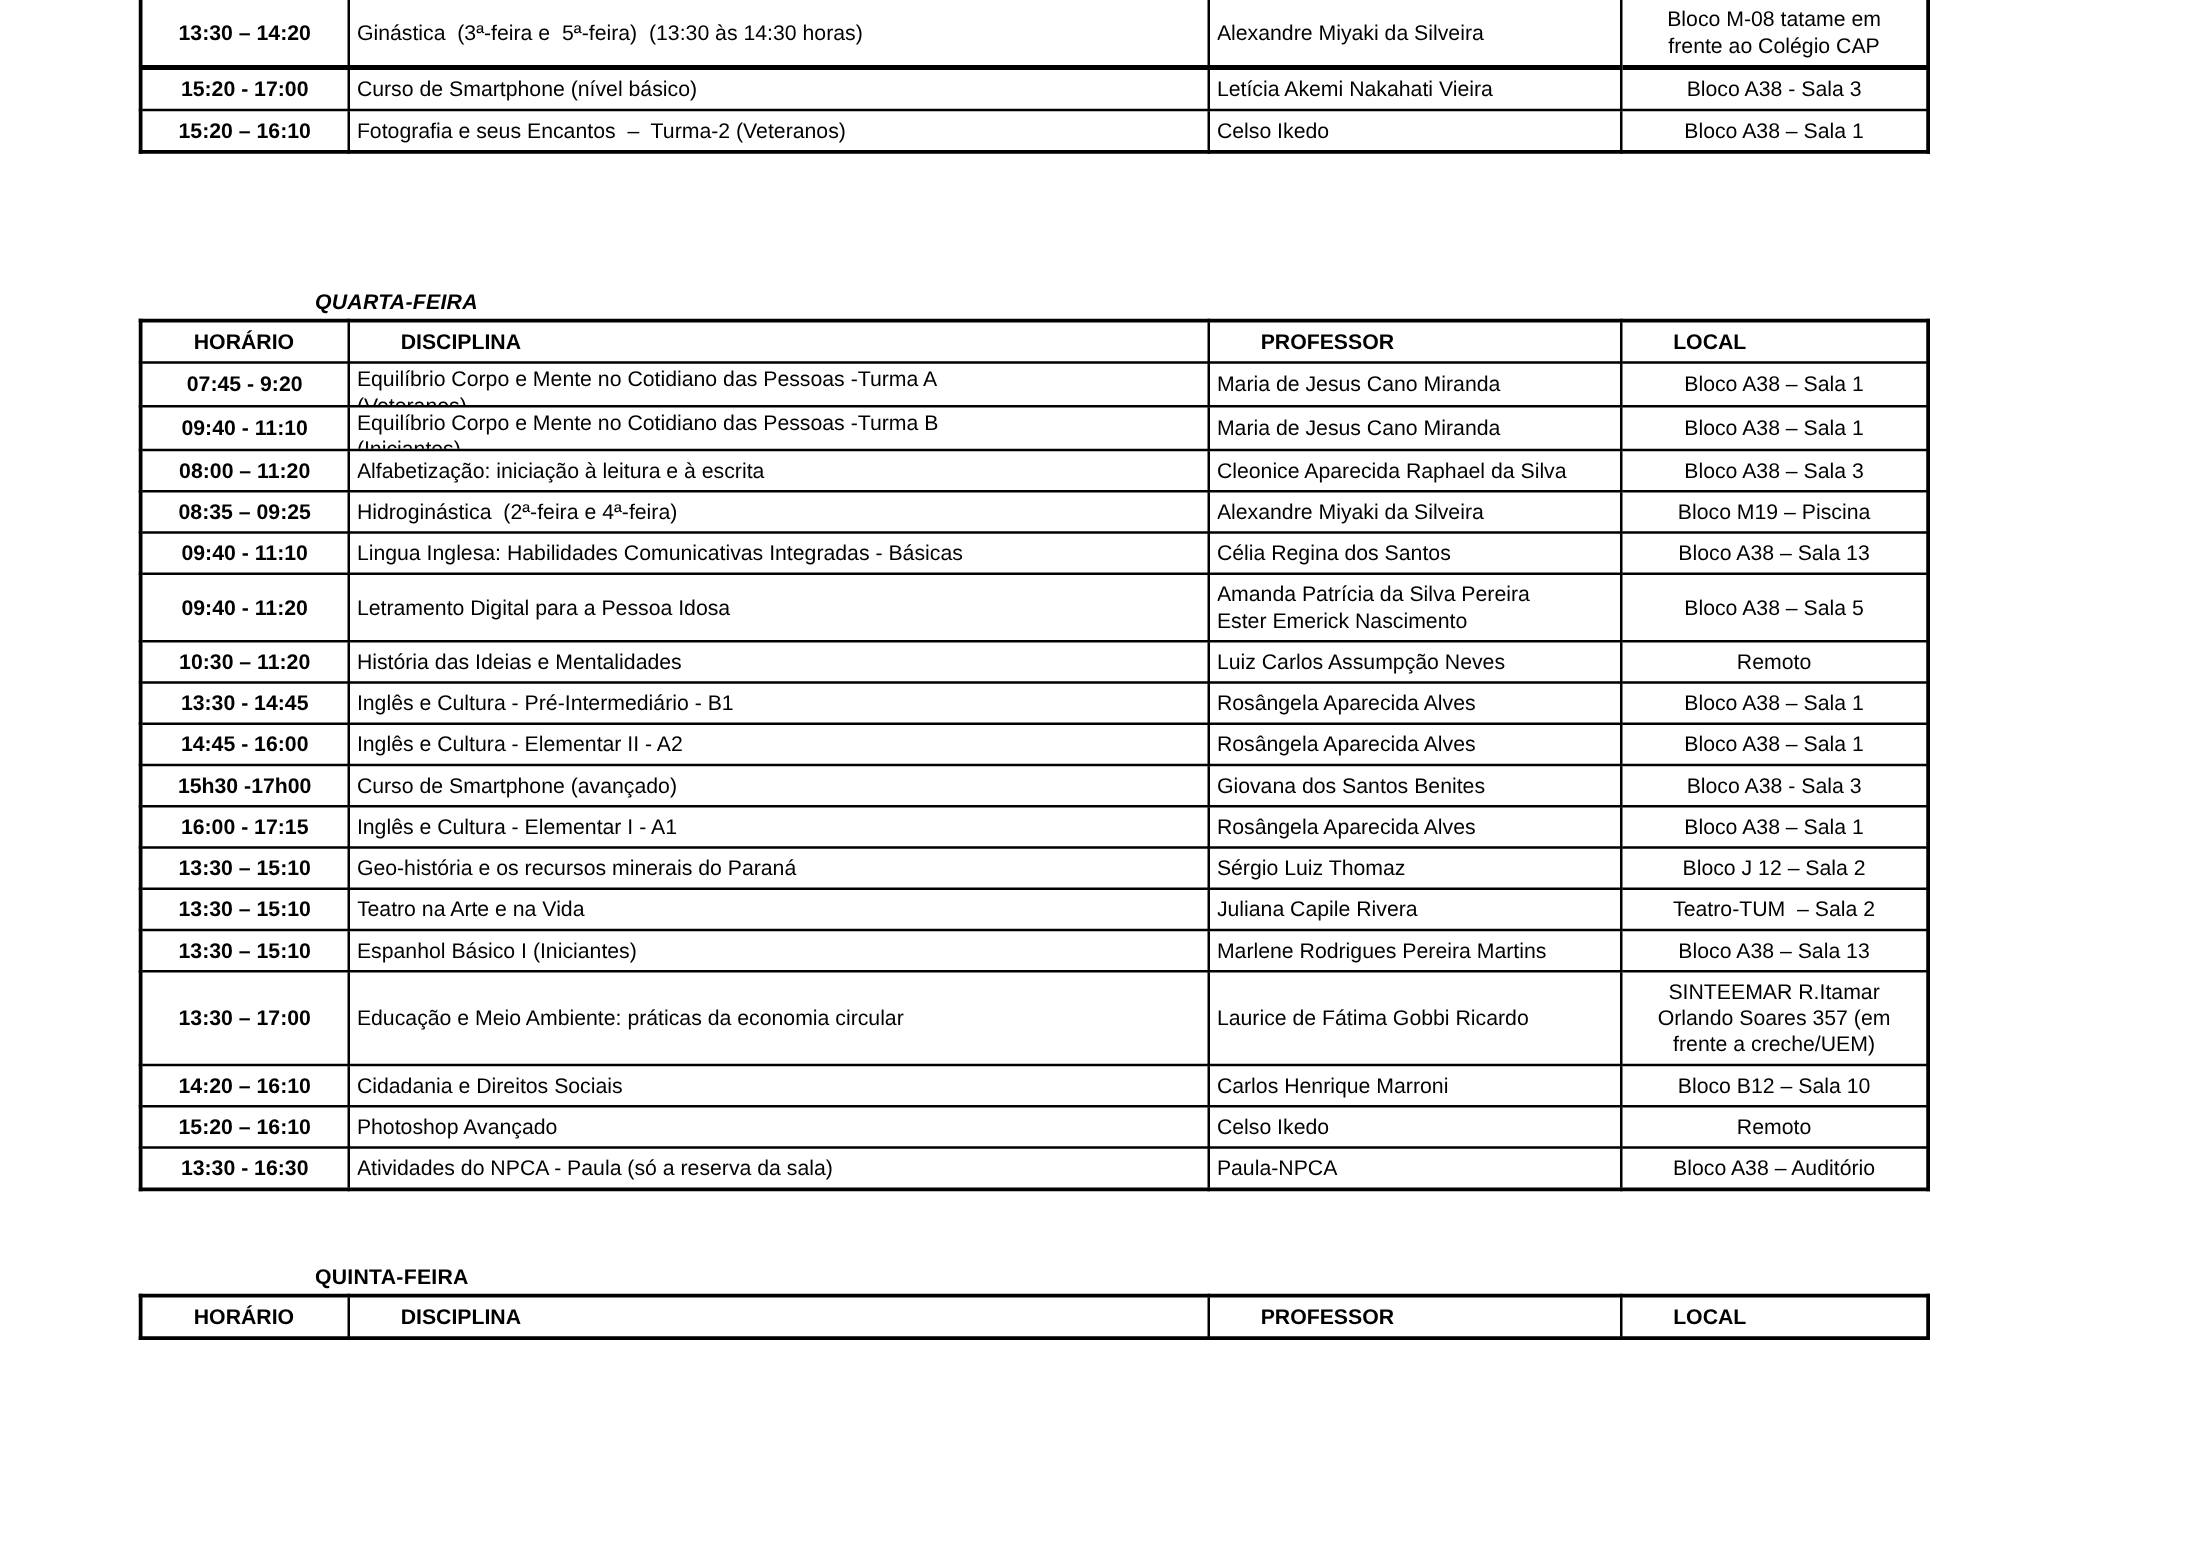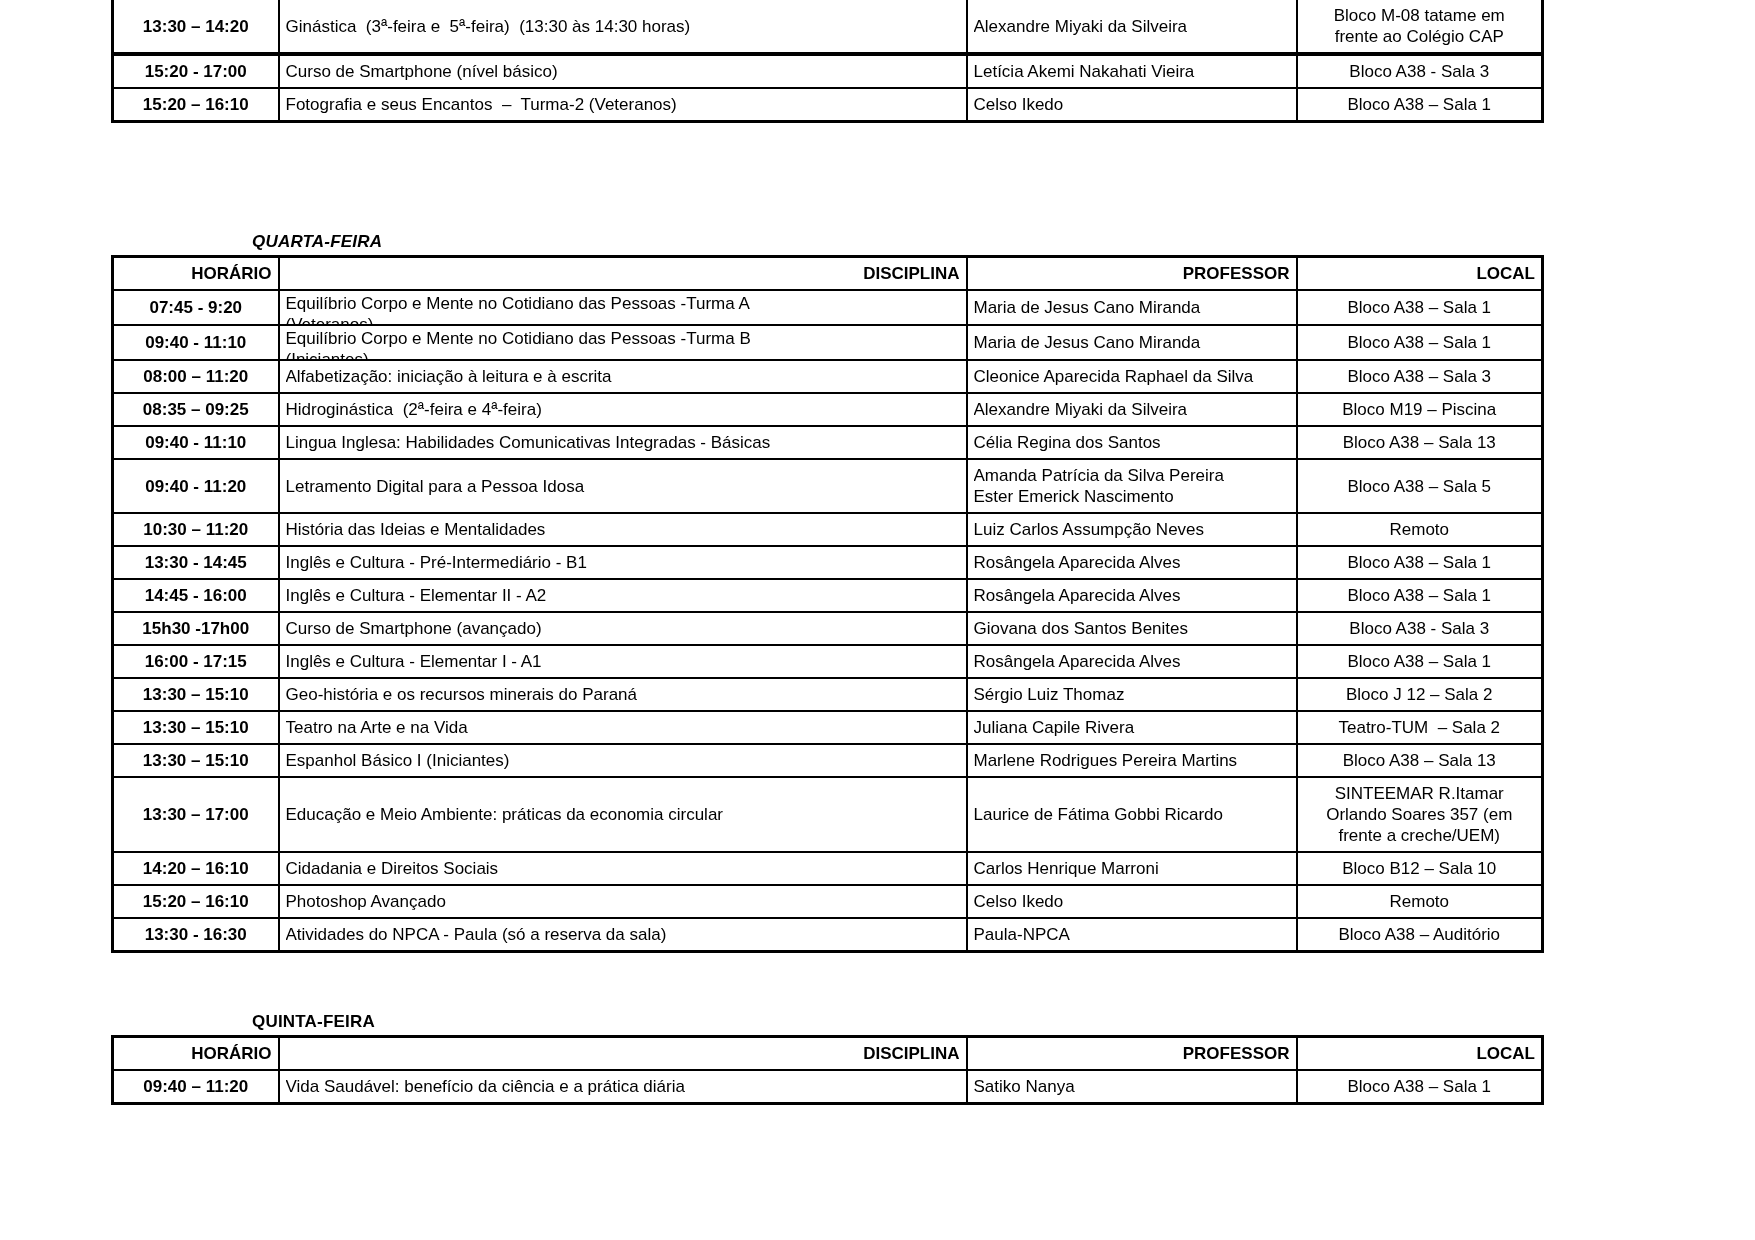--- a/index.html
+++ b/index.html
@@ -53,21 +53,21 @@
   table.sched th, table.sched td {
     border: 2px solid #000;
     padding: 5px 6px;
     vertical-align: middle;
     font-size: 17px;
     line-height: 21px;
     overflow: hidden;
   }
   table.sched th {
     font-weight: bold;
-    text-align: right;
+    text-align: left;
     height: 21px;
     padding-left: 41px;
   }
   tr.sched-row { height: 33px; }
 
   td.cell-time {
     font-weight: bold;
     text-align: center;
     white-space: pre;
   }
@@ -531,35 +531,17 @@
           <col class="c-prof">
           <col class="c-local">
       </colgroup>
       <tbody>
           <tr>
             <th>HORÁRIO</th>
             <th>DISCIPLINA</th>
             <th>PROFESSOR</th>
             <th>LOCAL</th>
           </tr>
-          <tr class="sched-row">
-            <td class="cell-time">09:40 – 11:20</td>
-            <td class="cell-disc">
-              <div class="lines">
-                <div class="line">Vida Saudável: benefício da ciência e a prática diária</div>
-              </div>
-            </td>
-            <td class="cell-prof">
-              <div class="lines">
-                <div class="line">Satiko Nanya</div>
-              </div>
-            </td>
-            <td class="cell-local">
-              <div class="lines">
-                <div class="line">Bloco A38 – Sala 1</div>
-              </div>
-            </td>
-          </tr>
         </tbody>
     </table>
 
   </div>
 </div>
 
 </body></html>

